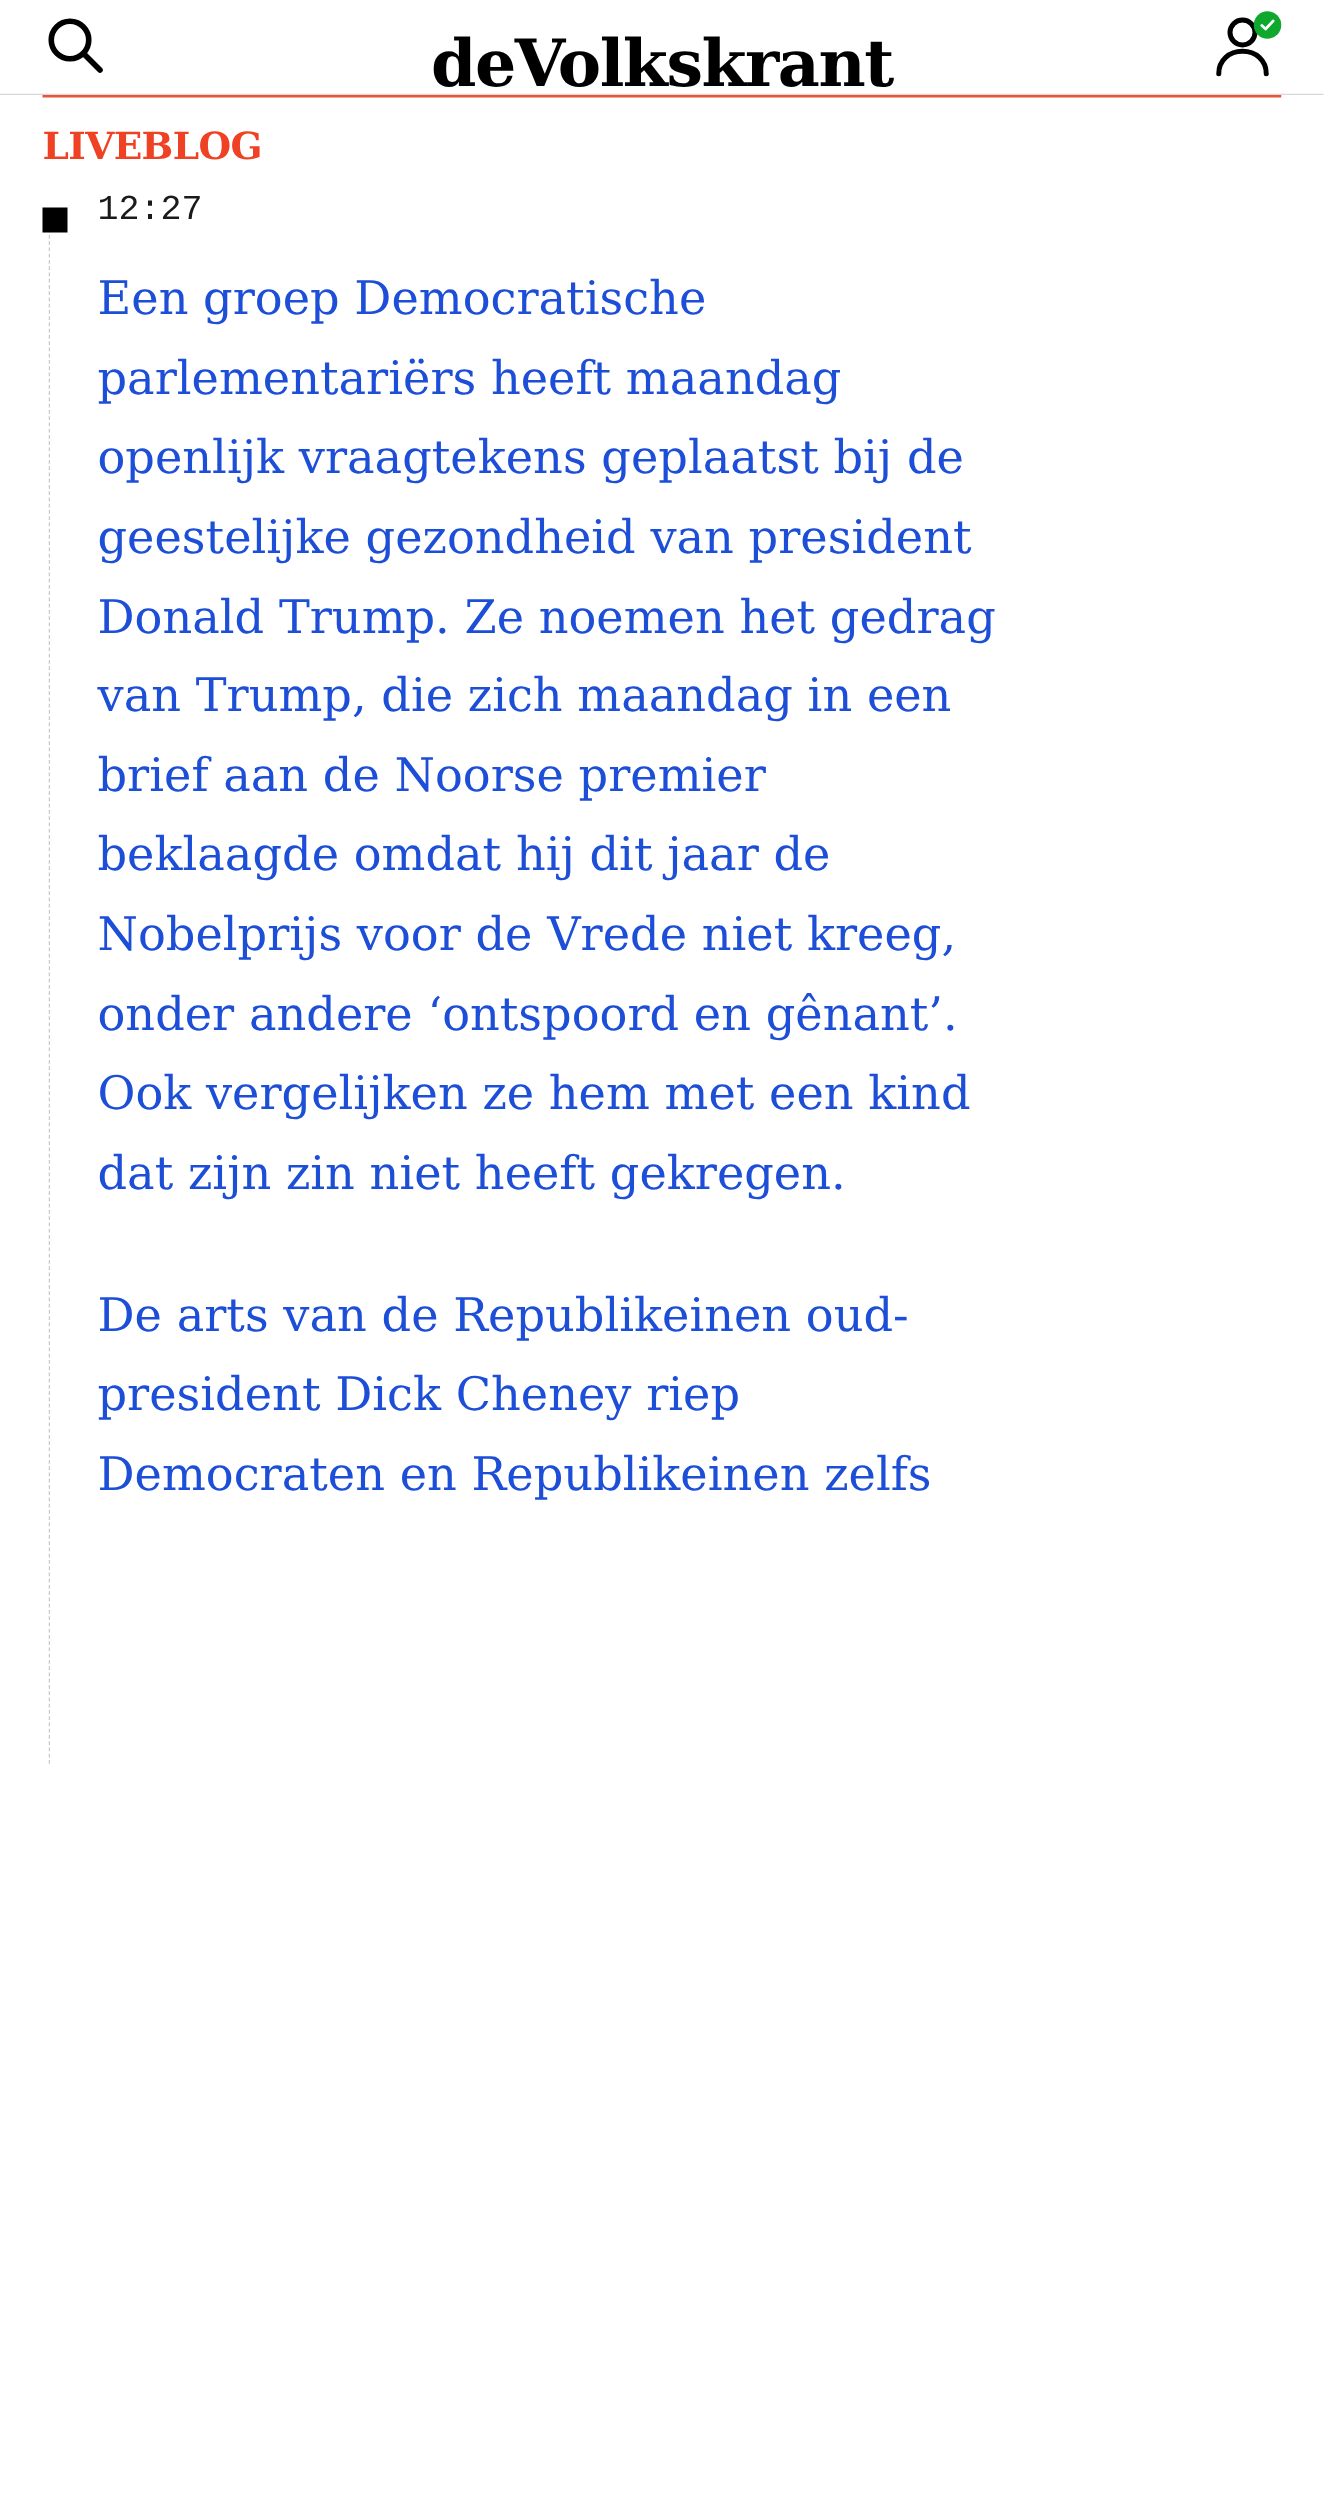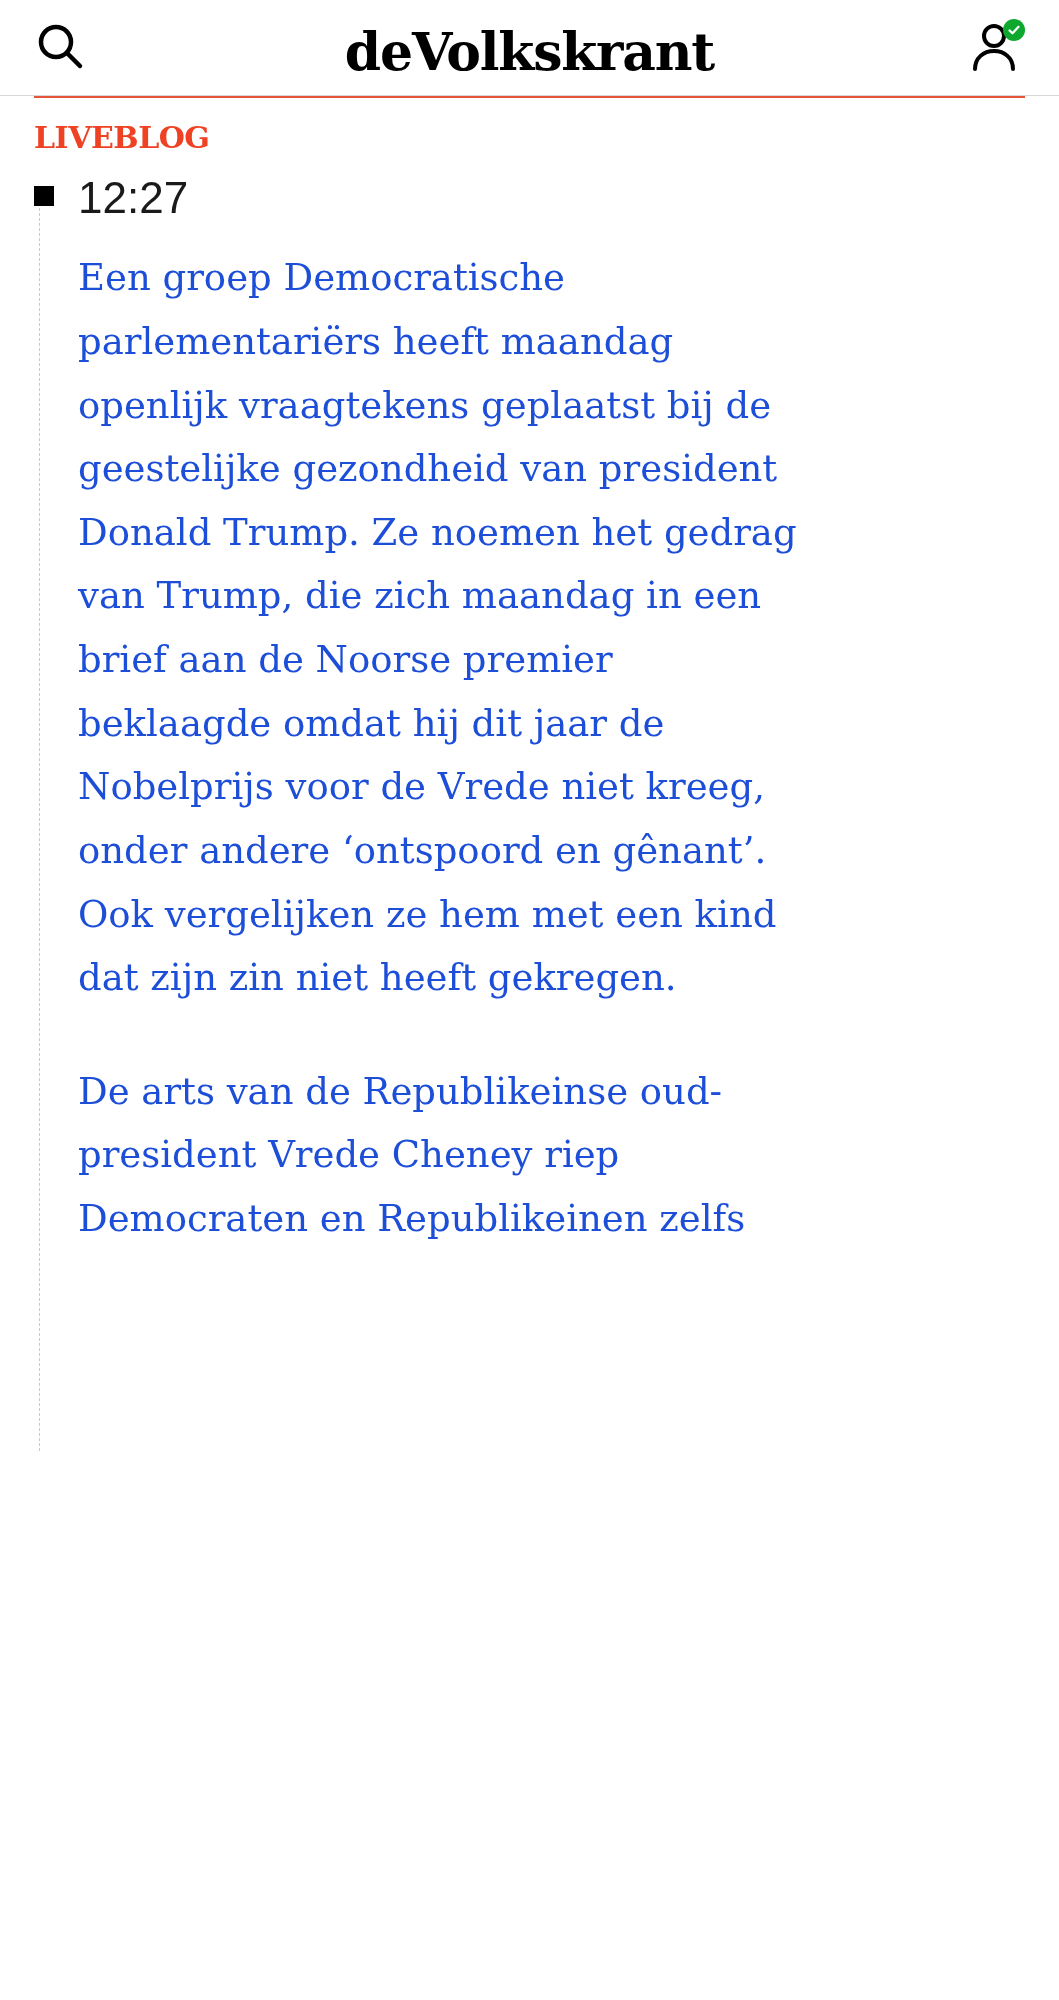--- a/index.html
+++ b/index.html
@@ -11,21 +11,21 @@
     width: 1059px;
     min-height: 2000px;
     font-family: "Liberation Sans", sans-serif;
     color: #000000;
     -webkit-font-smoothing: antialiased;
   }
 
   
   .header {
     position: relative;
-    height: 96px;
+    height: 76px;
     border-bottom: 1px solid #d8d8d8;
     display: flex;
     align-items: center;
     justify-content: space-between;
     padding: 0 34px;
     box-sizing: border-box;
     background: #ffffff;
   }
   .search-btn {
     width: 60px;
@@ -110,22 +110,22 @@
   }
   .entry-marker {
     position: absolute;
     left: 0;
     top: 14px;
     width: 20px;
     height: 20px;
     background: #000000;
   }
   .entry-time {
-    font-family: Liberation Sans, sans-serif;
-    font-size: 44px;
+    font-family: Liberation Mono, monospace;
+    font-size: 28px;
     line-height: 1.2;
     color: #1a1a1a;
     margin: 0 0 22px 0;
     padding-left: 2px;
   }
   .entry-body {
     padding-left: 2px;
   }
   .entry-headline {
     font-family: "DejaVu Serif", "Liberation Serif", serif;
@@ -183,15 +183,15 @@
   <h1 class="liveblog-title">LIVEBLOG</h1>
 </div>
 
 <div class="timeline">
   <span class="entry-marker"></span>
 
   <div class="entry-time">12:27</div>
 
   <div class="entry-body">
     <p class="entry-paragraph">Een groep Democratische parlementariërs heeft maandag openlijk vraagtekens geplaatst bij de geestelijke gezondheid van president Donald Trump. Ze noemen het gedrag van Trump, die zich maandag in een brief aan de Noorse premier beklaagde omdat hij dit jaar de Nobelprijs voor de Vrede niet kreeg, onder andere ‘ontspoord en gênant’. Ook vergelijken ze hem met een kind dat zijn zin niet heeft gekregen.</p>
-    <p class="entry-paragraph">De arts van de Republikeinse oud-president Vrede Cheney riep Democraten en Republikeinen zelfs</p>
+    <p class="entry-paragraph">De arts van de Republikeinen oud-president Dick Cheney riep Democraten en Republikeinen zelfs</p>
   </div>
 </div>
 
 </body></html>

